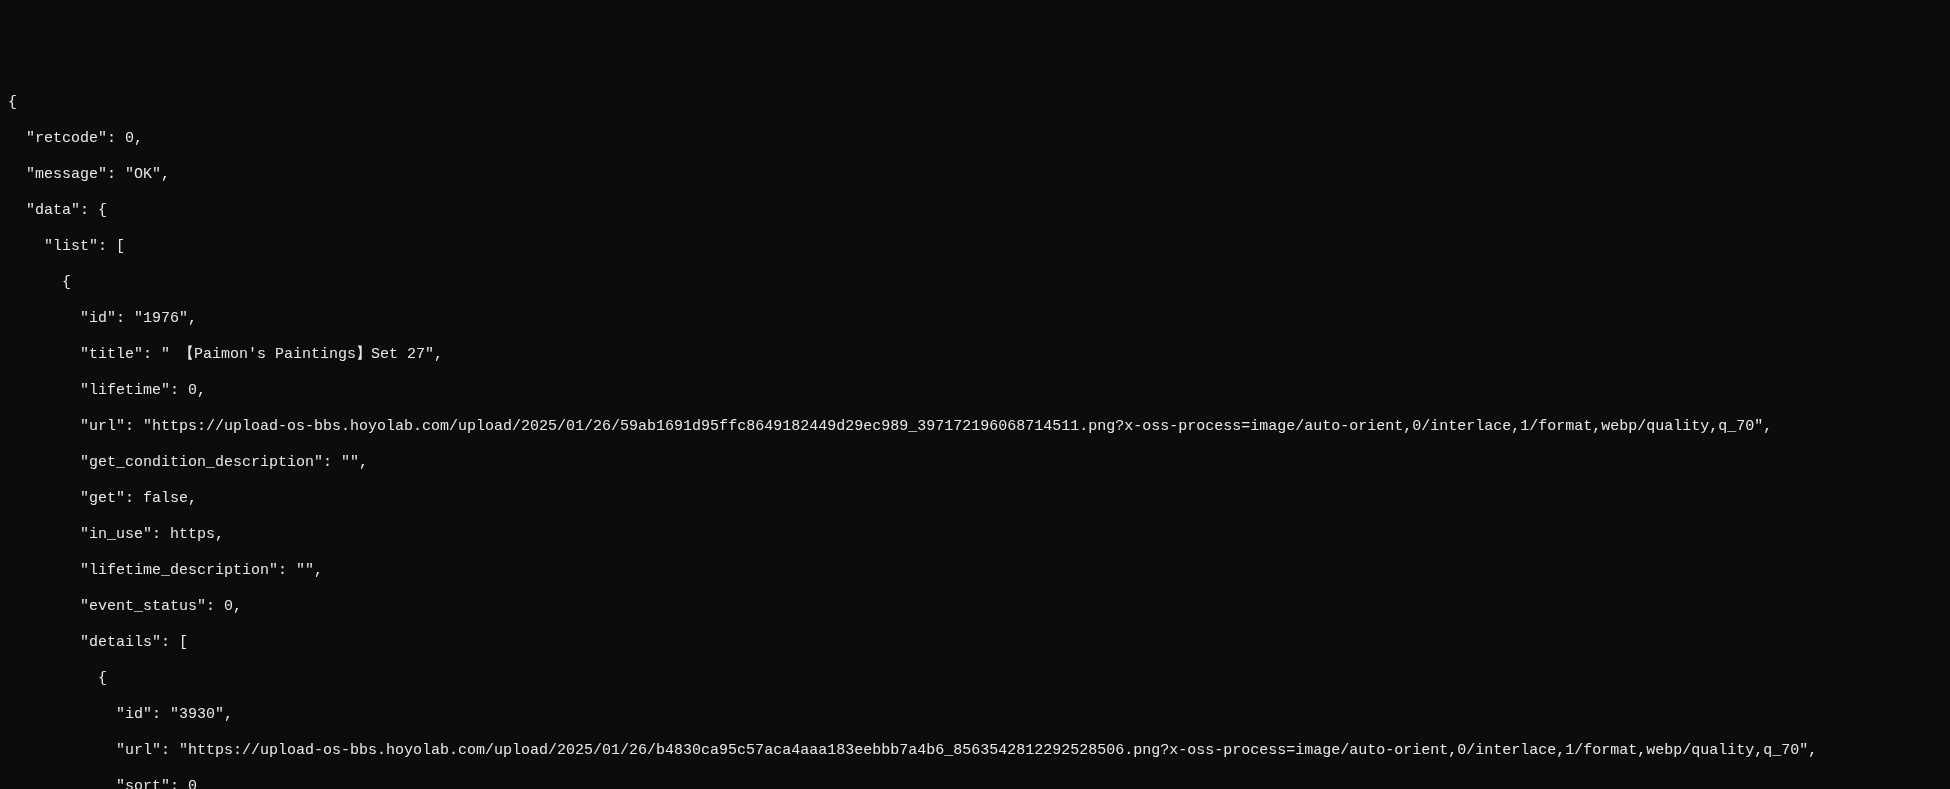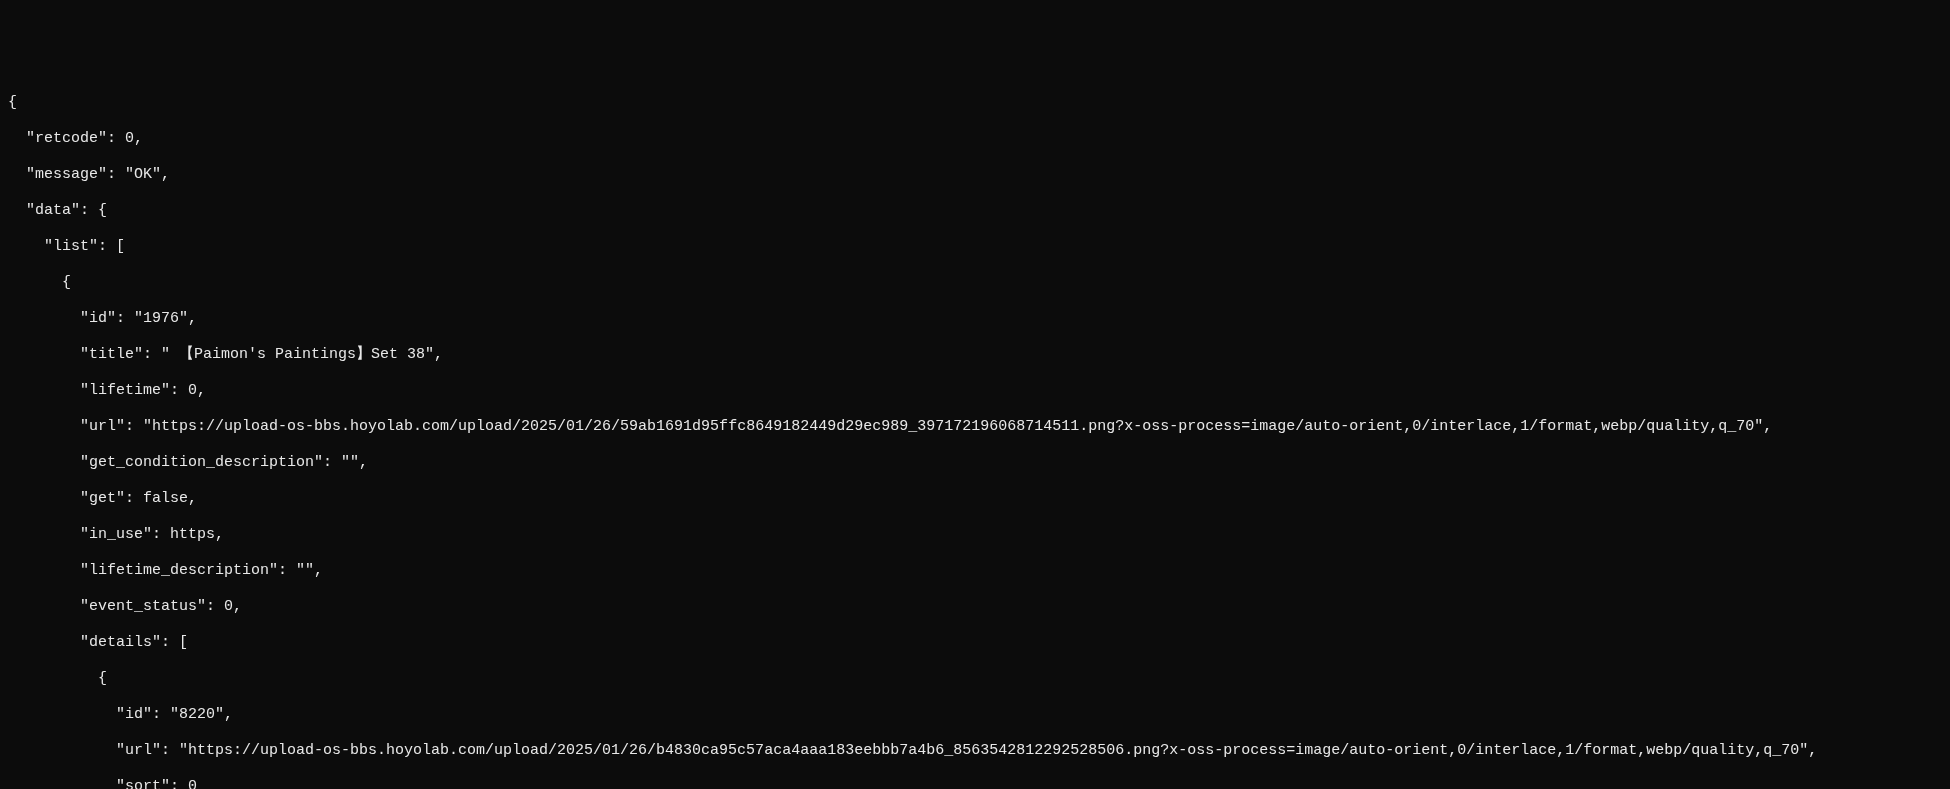--- a/index.html
+++ b/index.html
@@ -25,31 +25,31 @@
 
 
 <div class="root">
 <span class="line">{</span>
 <span class="line">  "retcode": <span>0</span>,</span>
 <span class="line">  "message": "<span>OK</span>",</span>
 <span class="line">  "data": {</span>
 <span class="line">    "list": [</span>
 <span class="line">      {</span>
 <span class="line">        "id": "<span>1976</span>",</span>
-<span class="line">        "title": "<span> 【Paimon's Paintings】Set 38</span>",</span>
+<span class="line">        "title": "<span> 【Paimon's Paintings】Set 27</span>",</span>
 <span class="line">        "lifetime": <span>0</span>,</span>
 <span class="line">        "url": "<span>https://upload-os-bbs.hoyolab.com/upload/2025/01/26/59ab1691d95ffc8649182449d29ec989_397172196068714511.png?x-oss-process=image/auto-orient,0/interlace,1/format,webp/quality,q_70</span>",</span>
 <span class="line">        "get_condition_description": "<span></span>",</span>
 <span class="line">        "get": <span>false</span>,</span>
 <span class="line">        "in_use": <span>https</span>,</span>
 <span class="line">        "lifetime_description": "<span></span>",</span>
 <span class="line">        "event_status": <span>0</span>,</span>
 <span class="line">        "details": [</span>
 <span class="line">          {</span>
-<span class="line">            "id": "<span>8220</span>",</span>
+<span class="line">            "id": "<span>3930</span>",</span>
 <span class="line">            "url": "<span>https://upload-os-bbs.hoyolab.com/upload/2025/01/26/b4830ca95c57aca4aaa183eebbb7a4b6_8563542812292528506.png?x-oss-process=image/auto-orient,0/interlace,1/format,webp/quality,q_70</span>",</span>
 <span class="line">            "sort": <span>0</span></span>
 
 
 
 
 
 
 
 

